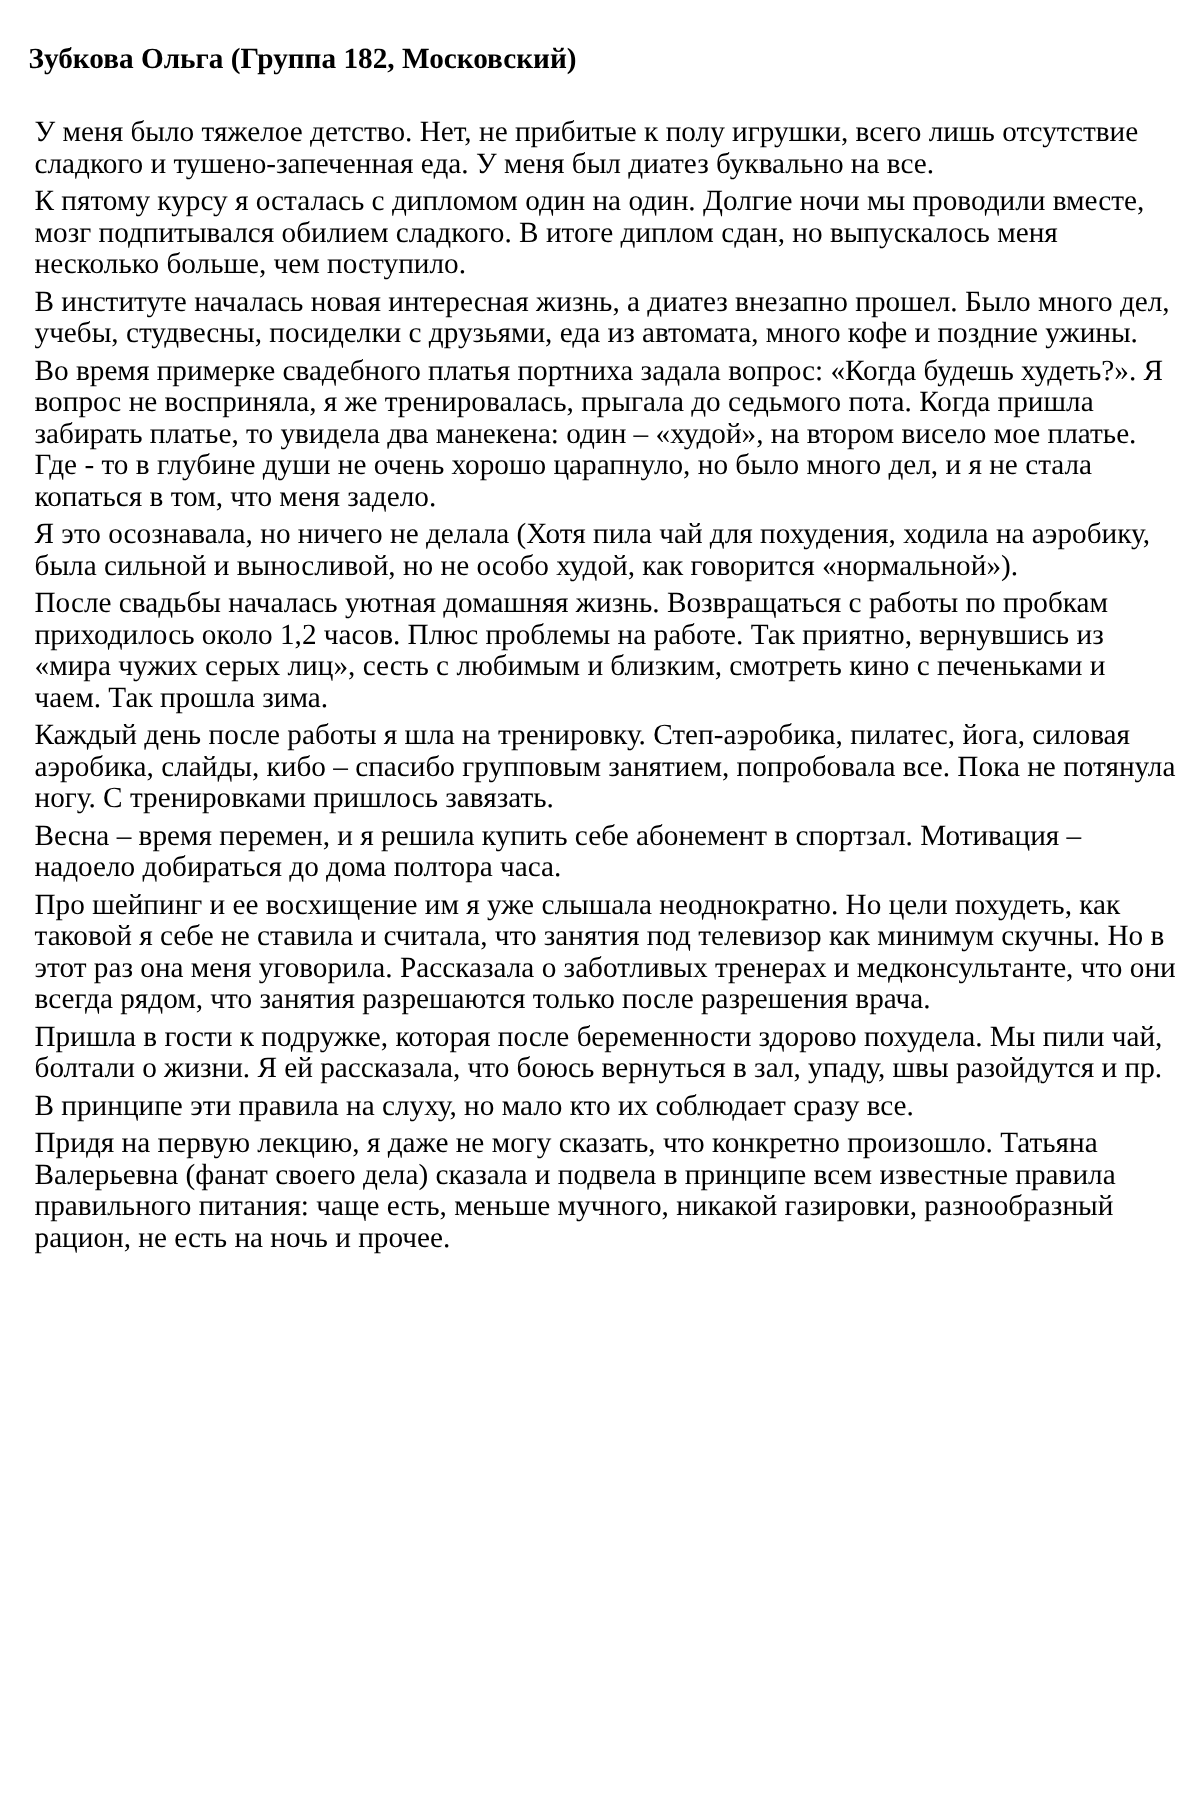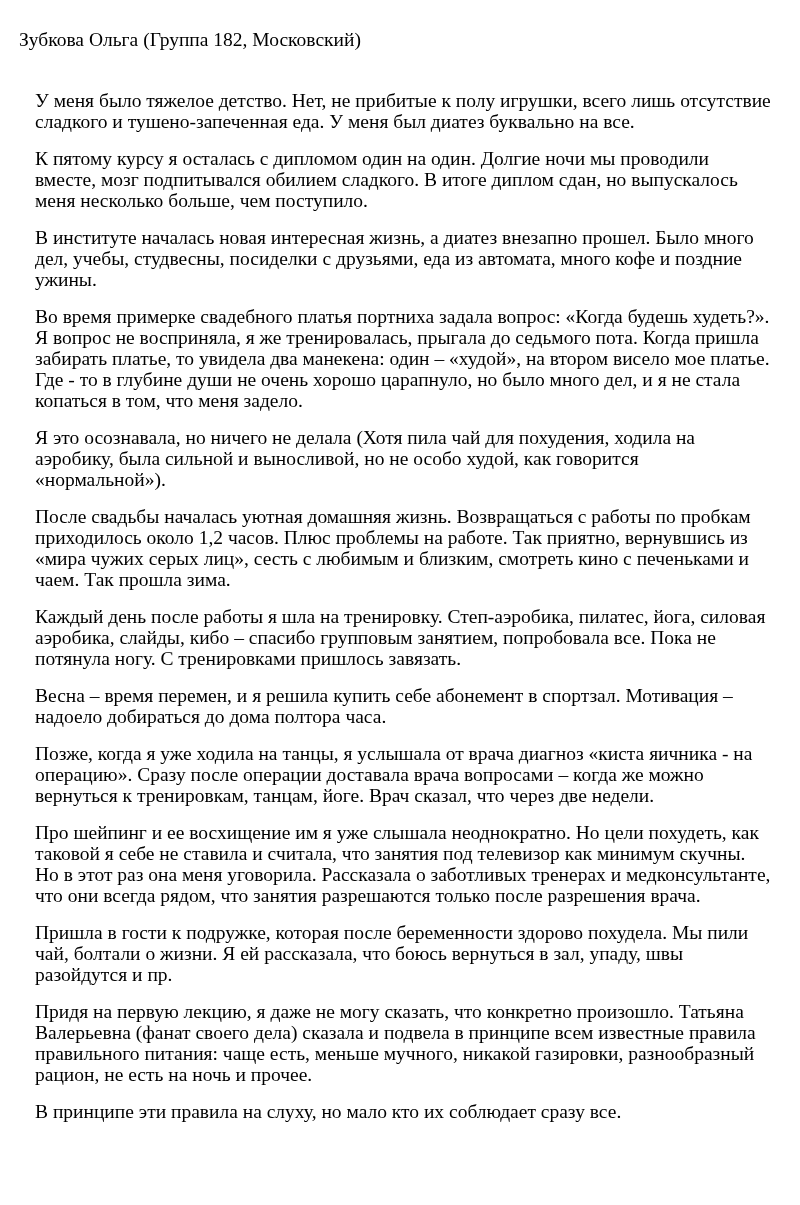--- a/index.html
+++ b/index.html
@@ -15,40 +15,40 @@
     color: var(--page-fg, #000000);
     font-family: "Liberation Serif", "DejaVu Serif", serif;
     font-size: 19.5px;
     line-height: 21px;
     padding: 29px 10px 0 19px;
     overflow: hidden;
     text-align: left;
   }
   .title-line {
     margin: 0;
+    font-weight: bold;
   }
   .blank-line {
     height: 24px;
   }
   .para {
-    margin: 16px;
+    margin: 4px;
   }
 </style>
 </head>
 <body>
 
 <div class="page">
   <p class="title-line">Зубкова Ольга (Группа 182, Московский)</p>
   <div class="blank-line"></div>
   <p class="para">У меня было тяжелое детство. Нет, не прибитые к полу игрушки, всего лишь отсутствие сладкого и тушено-запеченная еда. У меня был диатез буквально на все.</p>
   <p class="para">К пятому курсу я осталась с дипломом один на один. Долгие ночи мы проводили вместе, мозг подпитывался обилием сладкого. В итоге диплом сдан, но выпускалось меня несколько больше, чем поступило.</p>
   <p class="para">В институте началась новая интересная жизнь, а диатез внезапно прошел. Было много дел, учебы, студвесны, посиделки с друзьями, еда из автомата, много кофе и поздние ужины.</p>
   <p class="para">Во время примерке свадебного платья портниха задала вопрос: «Когда будешь худеть?». Я вопрос не восприняла, я же тренировалась, прыгала до седьмого пота. Когда пришла забирать платье, то увидела два манекена: один – «худой», на втором висело мое платье. Где - то в глубине души не очень хорошо царапнуло, но было много дел, и я не стала копаться в том, что меня задело.</p>
   <p class="para">Я это осознавала, но ничего не делала (Хотя пила чай для похудения, ходила на аэробику, была сильной и выносливой, но не особо худой, как говорится «нормальной»).</p>
   <p class="para">После свадьбы началась уютная домашняя жизнь. Возвращаться с работы по пробкам приходилось около 1,2 часов. Плюс проблемы на работе. Так приятно, вернувшись из «мира чужих серых лиц», сесть с любимым и близким, смотреть кино с печеньками и чаем. Так прошла зима.</p>
   <p class="para">Каждый день после работы я шла на тренировку. Степ-аэробика, пилатес, йога, силовая аэробика, слайды, кибо – спасибо групповым занятием, попробовала все. Пока не потянула ногу. С тренировками пришлось завязать.</p>
   <p class="para">Весна – время перемен, и я решила купить себе абонемент в спортзал. Мотивация – надоело добираться до дома полтора часа.</p>
-  <p class="para">Позже, когда я уже ходила на танцы, я услышала от врача диагноз «киста яичника - на операцию». Сразу после операции доставала врача вопросами – когда же можно вернуться к тренировкам, танцам, йоге. Врач сказал, что через две недели.</p>
   <p class="para">Про шейпинг и ее восхищение им я уже слышала неоднократно. Но цели похудеть, как таковой я себе не ставила и считала, что занятия под телевизор как минимум скучны. Но в этот раз она меня уговорила. Рассказала о заботливых тренерах и медконсультанте, что они всегда рядом, что занятия разрешаются только после разрешения врача.</p>
   <p class="para">Пришла в гости к подружке, которая после беременности здорово похудела. Мы пили чай, болтали о жизни. Я ей рассказала, что боюсь вернуться в зал, упаду, швы разойдутся и пр.</p>
+  <p class="para">В принципе эти правила на слуху, но мало кто их соблюдает сразу все.</p>
   <p class="para">Придя на первую лекцию, я даже не могу сказать, что конкретно произошло. Татьяна Валерьевна (фанат своего дела) сказала и подвела в принципе всем известные правила правильного питания: чаще есть, меньше мучного, никакой газировки, разнообразный рацион, не есть на ночь и прочее.</p>
-  <p class="para">В принципе эти правила на слуху, но мало кто их соблюдает сразу все.</p>
 </div>
 
 </body></html>

